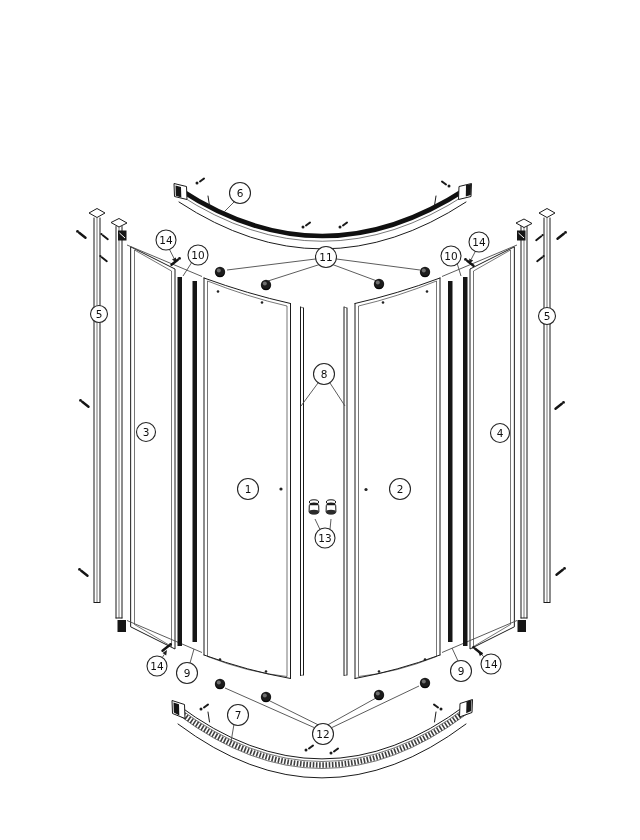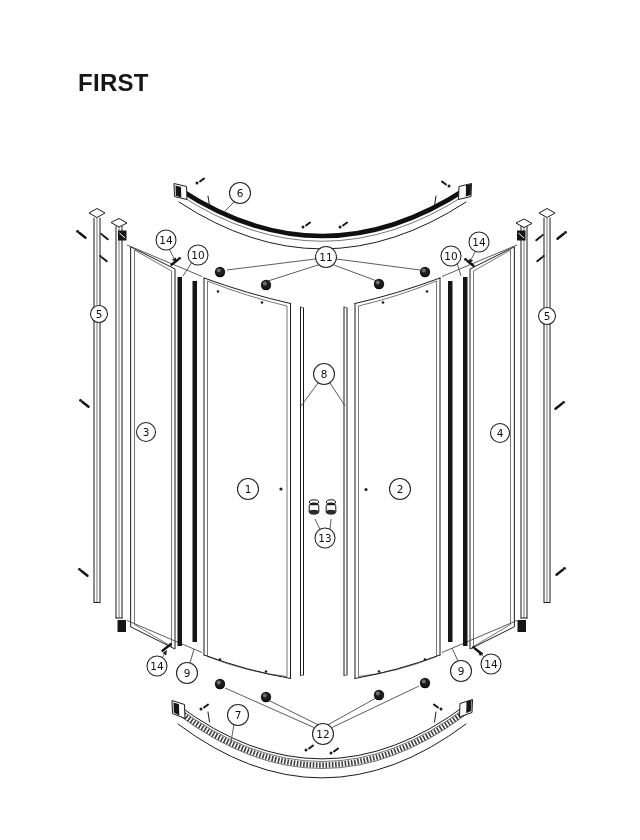--- a/index.html
+++ b/index.html
@@ -19,21 +19,20 @@
   .arrow{fill:#222;stroke:none;}
   .dot{fill:#222;stroke:none;}
   .callout circle{fill:#ffffff;stroke:#262626;stroke-width:1.1;}
   .callout text{font-family:"DejaVu Sans",sans-serif;font-size:10.5px;fill:#101010;
        text-anchor:middle;}
 </style>
 </head>
 <body>
 
 <div class="title-block">
-  <div>FIRST</div>
 </div>
 
 <svg width="640" height="840" viewBox="0 0 640 840">
 
   <defs>
     <g id="sym-roller">
       <circle r="5.2" fill="#1c1c1c"></circle>
       <circle cx="-1.2" cy="-1.4" r="2" fill="#6f6f6f"></circle>
       <path d="M-4.2,2.2 A5,5 0 0 0 4.2,2.2" stroke="#000" fill="none" stroke-width="1"></path>
     </g>

